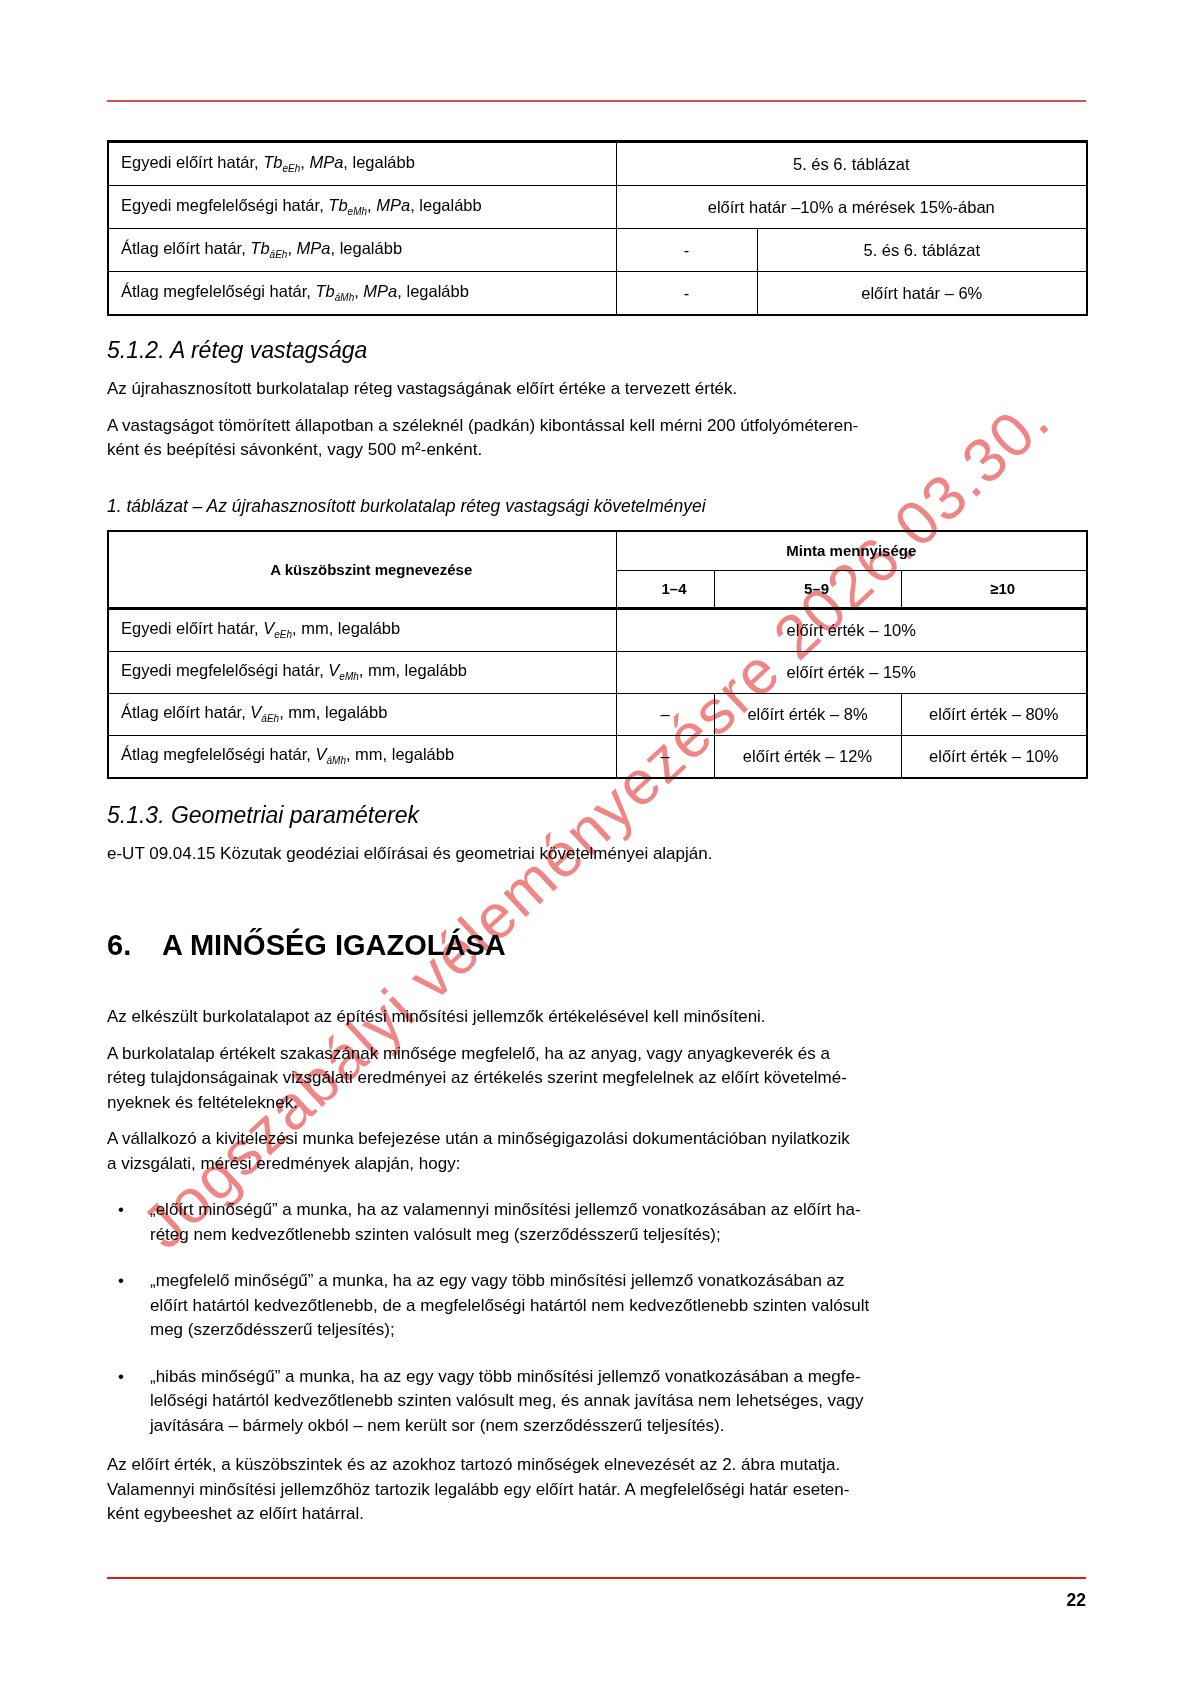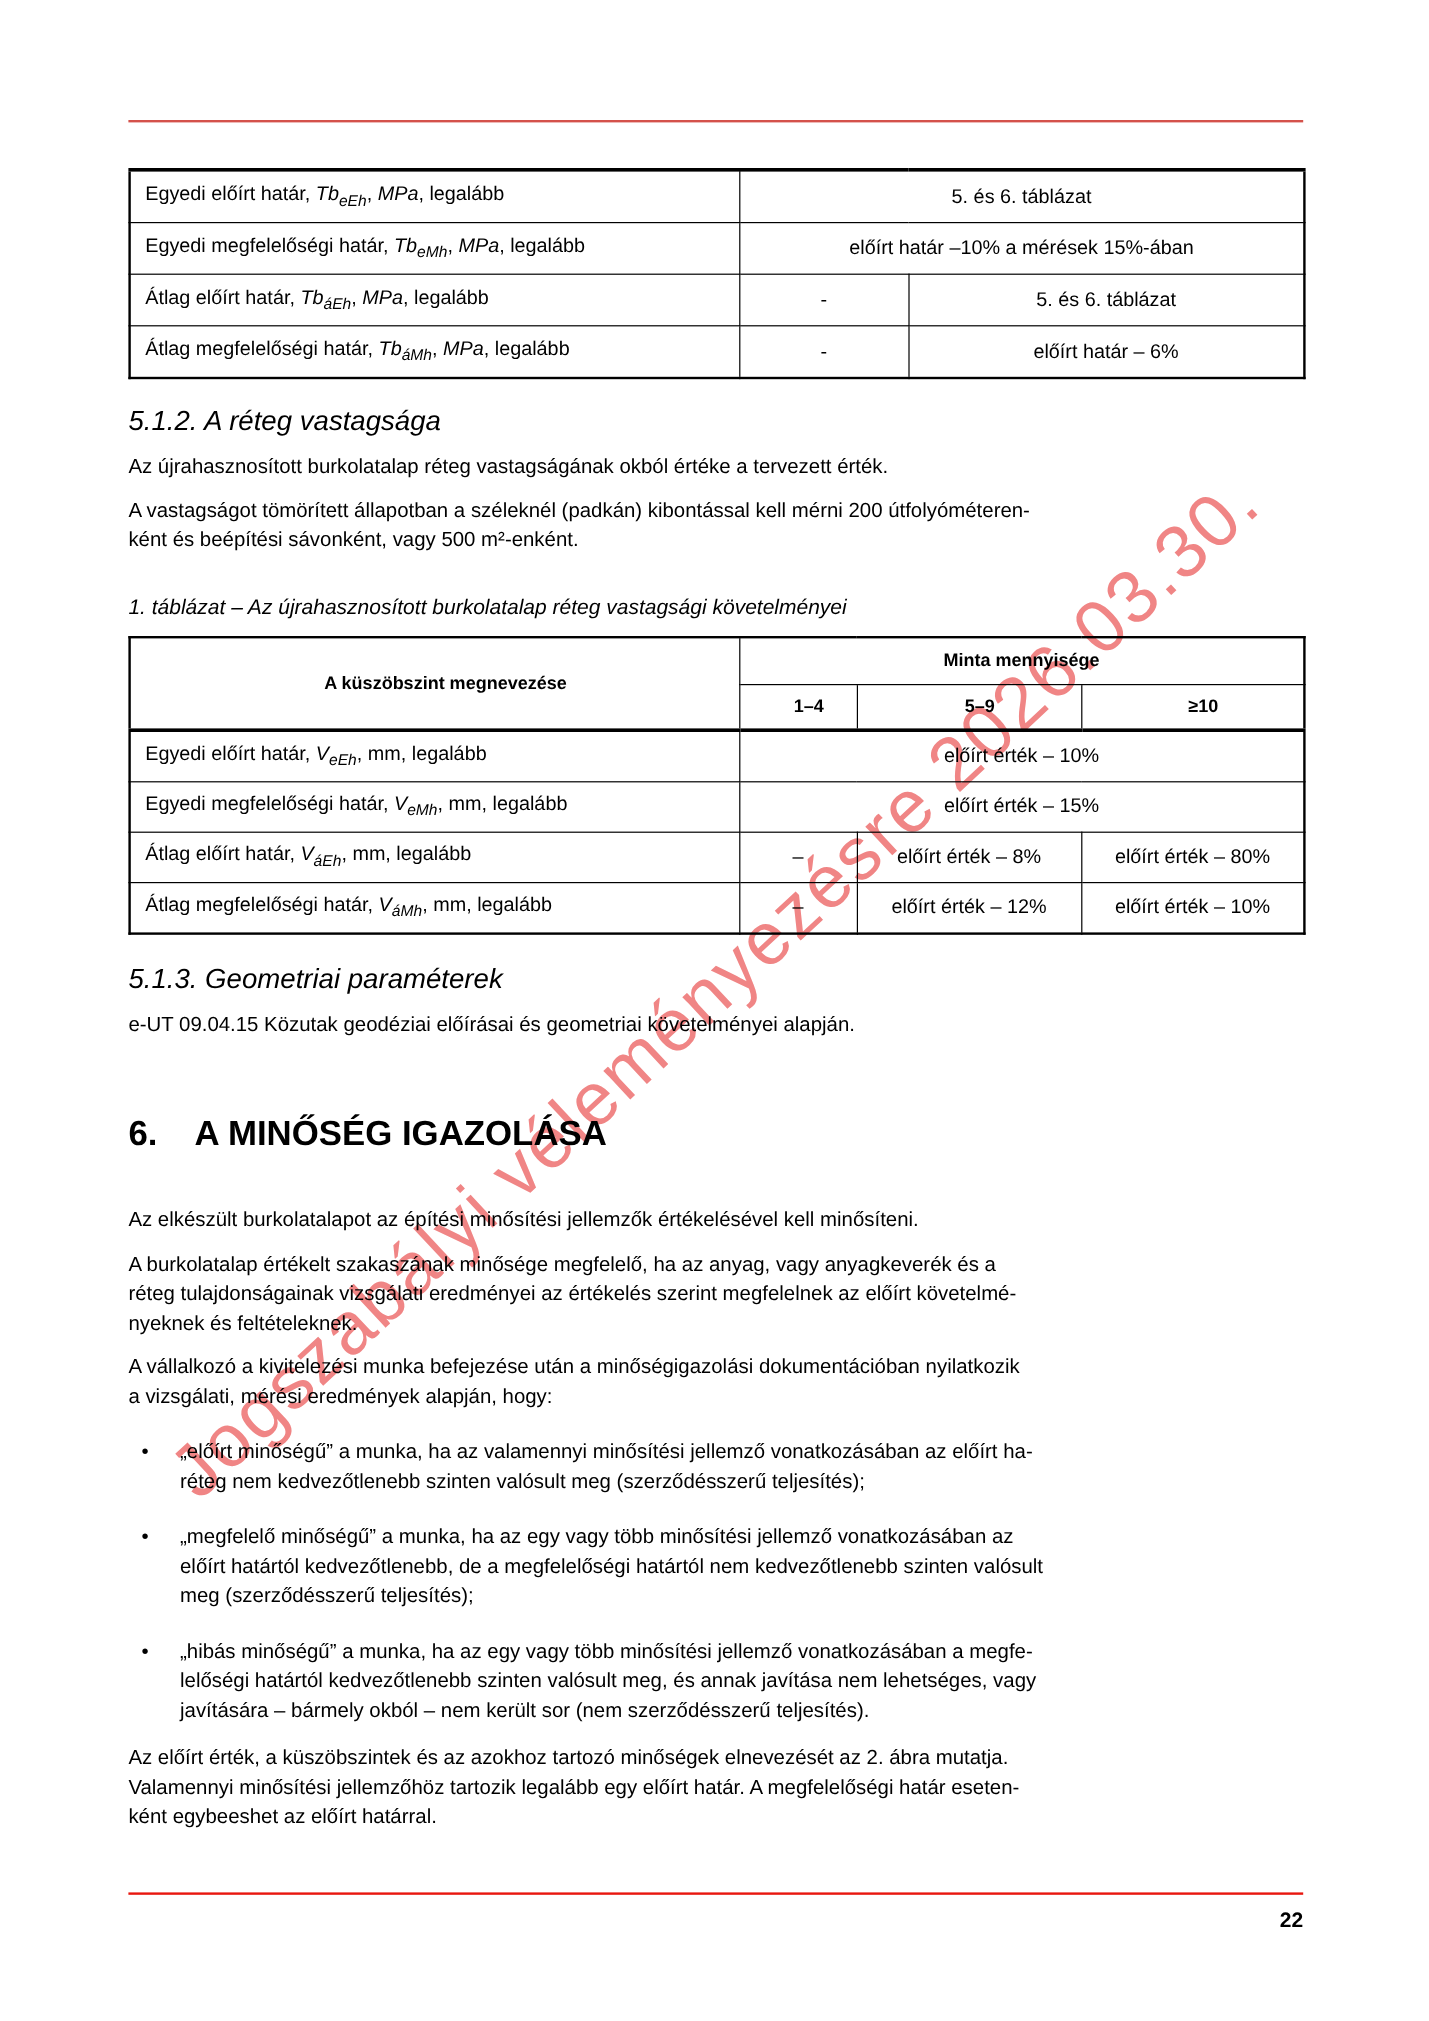--- a/index.html
+++ b/index.html
@@ -15,21 +15,21 @@
                   transform:translate(0px,-20px) rotate(-43deg);}
   .content{position:absolute;left:107px;top:140px;width:979px;z-index:1;}
 
   table{border-collapse:collapse;width:100%;table-layout:fixed;}
   .t1,.t8{border:2px solid #000;}
   .t1{border-top:3px solid #000;}
   td{border:1px solid #000;font-size:16.5px;vertical-align:middle;}
   .t1 td{height:34px;}
   .t8 td.data{height:33px;}
   .lbl{text-align:left;padding:4px 8px 4px 12px;}
-  .lbl sub{font-size:13px;font-style:italic;}
+  .lbl sub{font-size:10px;font-style:italic;}
   .lbl .sym{font-style:italic;}
   .val,.dash{text-align:center;padding:4px 12px;}
   .hdr{font-weight:bold;font-size:15px;text-align:center;padding:2px 6px;}
   .hdr-group{height:34px;}
   .hdr-sub td{height:32px;}
   .thickb{border-bottom:3px solid #000 !important;padding-left:24px;}
 
   .h-sub{font-style:italic;font-size:23px;font-weight:normal;line-height:28px;margin:20px 0 0 0;}
   .h-sub2{margin-top:22px;}
   .caption{font-style:italic;font-size:17.5px;line-height:22px;margin-top:32px;}
@@ -81,21 +81,21 @@
         </tr>
         <tr>
           <td class="lbl"><span>Átlag megfelelőségi határ, </span><i class="sym">Tb</i><sub>áMh</sub><span>, </span><i class="sym">MPa</i><span>, legalább</span></td>
           <td class="dash">-</td>
           <td class="val">előírt határ – 6%</td>
         </tr>
       </tbody>
     </table>
 
     <div class="h-sub">5.1.2. A réteg vastagsága</div>
-    <p>Az újrahasznosított burkolatalap réteg vastagságának okból értéke a tervezett érték.</p>
+    <p>Az újrahasznosított burkolatalap réteg vastagságának előírt értéke a tervezett érték.</p>
     <p class="p-tight">A vastagságot tömörített állapotban a széleknél (padkán) kibontással kell mérni 200 útfolyóméteren-
 ként és beépítési sávonként, vagy 500 m²-enként.</p>
 
     <div class="caption">1. táblázat – Az újrahasznosított burkolatalap réteg vastagsági követelményei</div>
 
     <table class="t8">
       <colgroup>
           <col style="width:508px">
           <col style="width:98px">
           <col style="width:187px">

